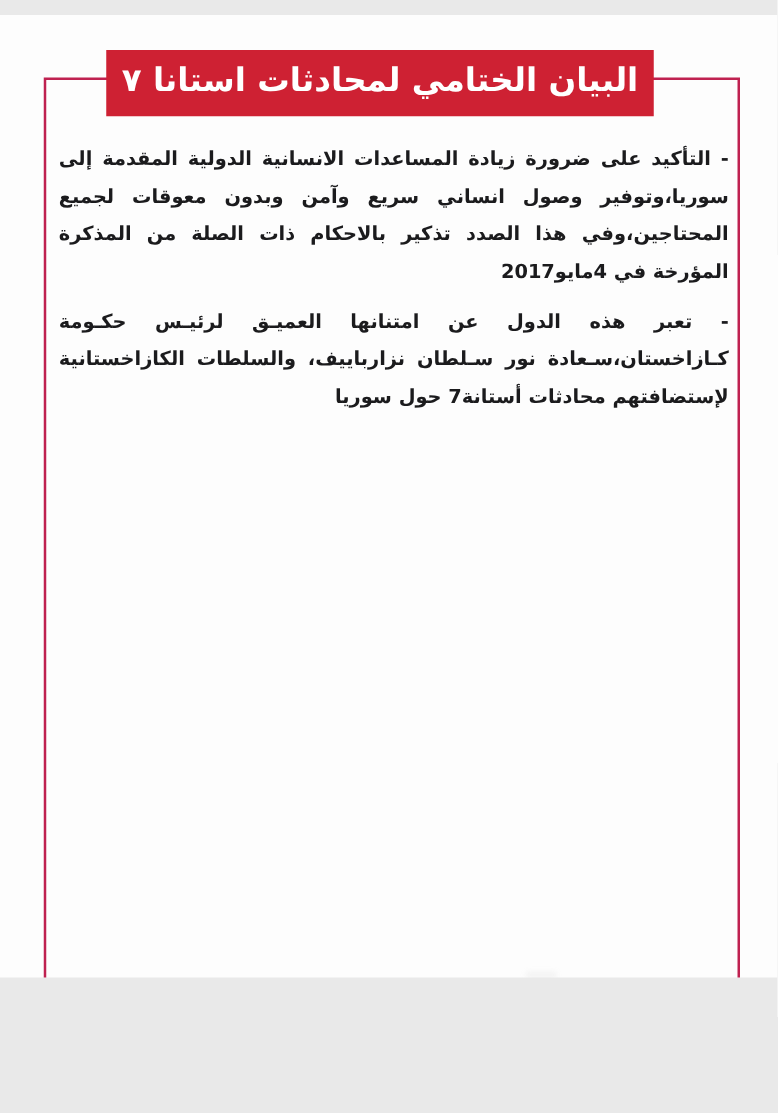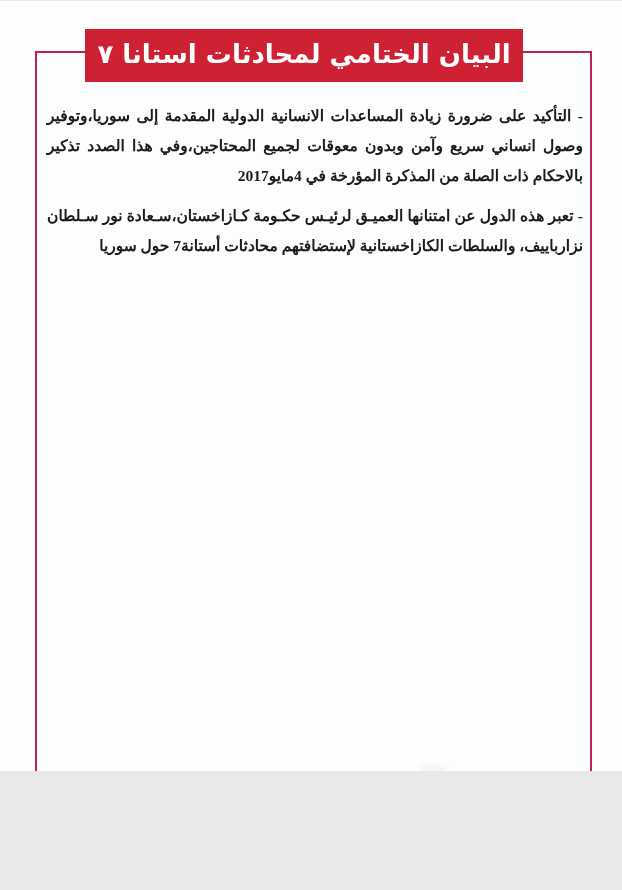--- a/index.html
+++ b/index.html
@@ -4,21 +4,21 @@
 <style>
   html, body { margin: 0; padding: 0; }
   body {
     font-family: "DejaVu Sans", sans-serif;
     background: #e9e9e9;
   }
   .page {
     position: relative;
     width: 622px;
     height: 770px;
-    margin: 1px auto;
+    margin: 12px auto;
     background: #fdfdfd;
     overflow: hidden;
   }
   
   .frame {
     position: absolute;
     left: 35px;
     top: 50px;
     width: 553px;
     height: 806px;
@@ -56,21 +56,20 @@
     color: #1b1b1d;
     z-index: 1;
   }
   .body-text p {
     margin: 0 0 10px 0;
     font-size: 15.5px;
     font-weight: 700;
     line-height: 30px;
     text-align: justify;
     text-align-last: right;
-    font-family: Liberation Serif, serif;
   }
   
   .footer-badge {
     position: absolute;
     left: 245px;
     top: 845px;
     width: 137px;
     height: 33px;
     background: #ce2133;
     display: flex;

